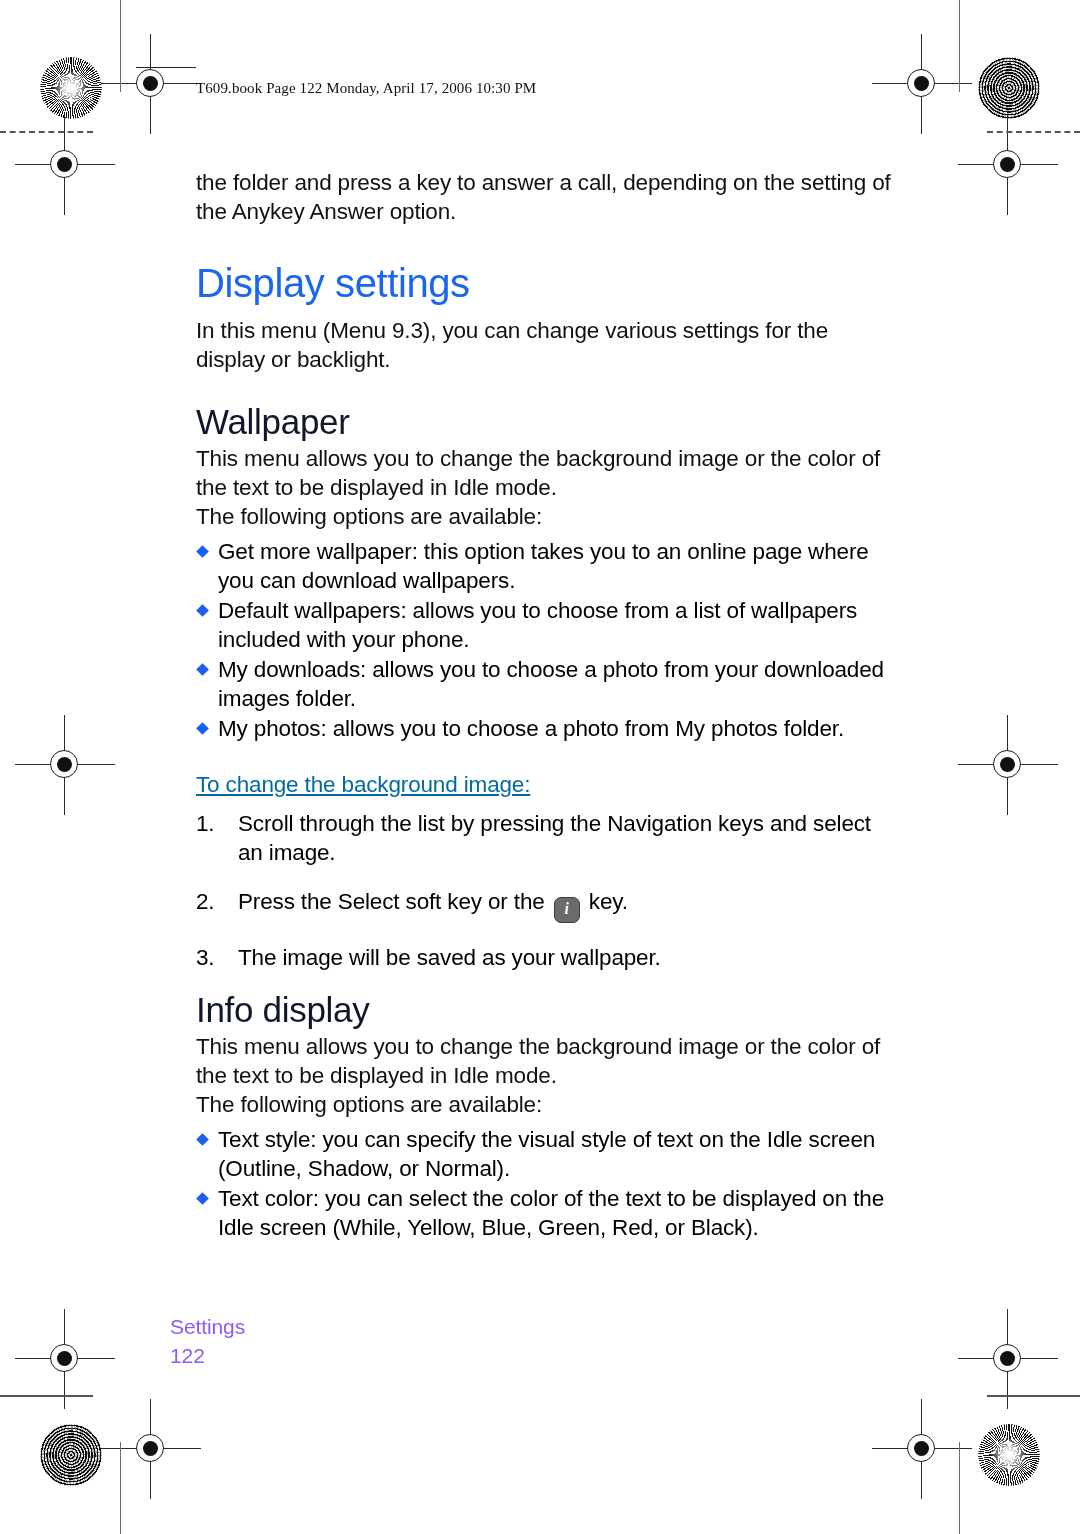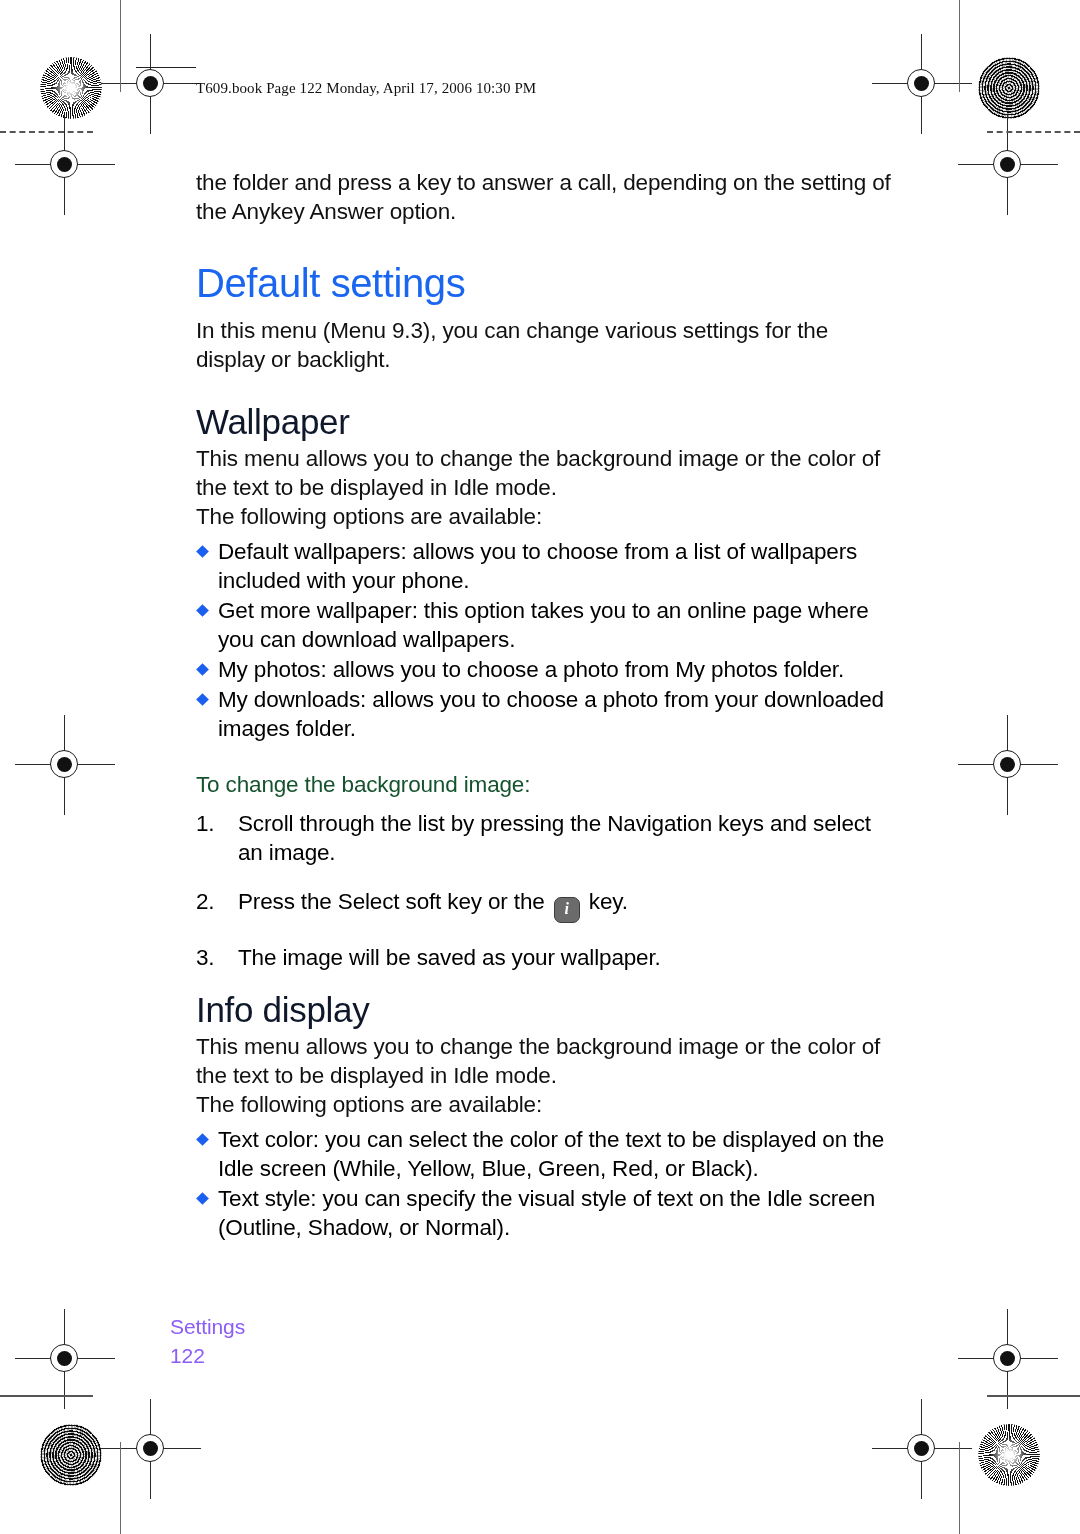--- a/index.html
+++ b/index.html
@@ -82,24 +82,25 @@
     letter-spacing:-0.4px;
     margin:34px 0 10px 0;
   }
   .h2{
     color:#0f172a;
     font-size:35px;line-height:36px;font-weight:400;
     letter-spacing:-0.3px;
     margin:30px 0 4px 0;
   }
   .h3{
-    color:#14532d;
+    color:#0369a1;
     font-size:22.5px;line-height:28px;font-weight:400;
     letter-spacing:-0.15px;
     margin:28px 0 8px 0;
+    text-decoration:underline;
   }
 
   ul.bullets{list-style:none;margin:6px 0 0 0;padding:0;}
   ul.bullets li{
     position:relative;
     padding-left:22px;
     font-size:22.5px;line-height:29px;letter-spacing:-0.15px;
     margin-bottom:1px;
   }
   ul.bullets li .dia{
@@ -217,34 +218,34 @@
 
 <div class="runhead">
   <span class="rule"></span>
   <span>T609.book  Page 122  Monday, April 17, 2006  10:30 PM</span>
 </div>
 
 <div class="page">
 
   <p class="body">the folder and press a key to answer a call, depending on the setting of the Anykey Answer option.</p>
 
-  <h1 class="h1">Default settings</h1>
+  <h1 class="h1">Display settings</h1>
 
   <p class="body"><span>In this menu (</span><b>Menu 9.3</b><span>), you can change various settings for the display or backlight.</span></p>
 
   <h2 class="h2">Wallpaper</h2>
 
   <p class="body">This menu allows you to change the background image or the color of the text to be displayed in Idle mode.</p>
   <p class="body">The following options are available:</p>
 
   <ul class="bullets">
+    <li><span class="dia"></span><b>Get more wallpaper</b><span>: this option takes you to an online page where you can download wallpapers.</span></li>
     <li><span class="dia"></span><b>Default wallpapers</b><span>: allows you to choose from a list of wallpapers included with your phone.</span></li>
-    <li><span class="dia"></span><b>Get more wallpaper</b><span>: this option takes you to an online page where you can download wallpapers.</span></li>
+    <li><span class="dia"></span><b>My downloads</b><span>: allows you to choose a photo from your downloaded images folder.</span></li>
     <li><span class="dia"></span><b>My photos</b><span>: allows you to choose a photo from My photos folder.</span></li>
-    <li><span class="dia"></span><b>My downloads</b><span>: allows you to choose a photo from your downloaded images folder.</span></li>
   </ul>
 
   <h3 class="h3">To change the background image:</h3>
 
   <ol class="steps">
     <li>
       <span class="num">1.</span><span>Scroll through the list by pressing the Navigation keys and select an image.</span>
     </li>
     <li>
       <span class="num">2.</span><span>Press the </span><b>Select</b><span> soft key or the </span><span class="keyicon">i</span><span> key.</span>
@@ -254,24 +255,24 @@
     </li>
   </ol>
 
   <h2 class="h2" style="margin-top:12px;">Info display</h2>
 
   <p class="body">This menu allows you to change the background image or the color of the text to be displayed in Idle mode.</p>
   <p class="body">The following options are available:</p>
 
   <ul class="bullets">
     <li>
+      <span class="dia"></span><b>Text style</b><span>: you can specify the visual style of text on the Idle screen (</span><b>Outline</b><span>, </span><b>Shadow</b><span>, or </span><b>Normal</b><span>).</span>
+    </li>
+    <li>
       <span class="dia"></span><b>Text color</b><span>: you can select the color of the text to be displayed on the Idle screen (</span><b>While</b><span>, </span><b>Yellow</b><span>, </span><b>Blue</b><span>, </span><b>Green</b><span>, </span><b>Red</b><span>, or </span><b>Black</b><span>).</span>
-    </li>
-    <li>
-      <span class="dia"></span><b>Text style</b><span>: you can specify the visual style of text on the Idle screen (</span><b>Outline</b><span>, </span><b>Shadow</b><span>, or </span><b>Normal</b><span>).</span>
     </li>
   </ul>
 
 </div>
 
 <div class="footer">
   <div>Settings</div>
   <div>122</div>
 </div>
 

